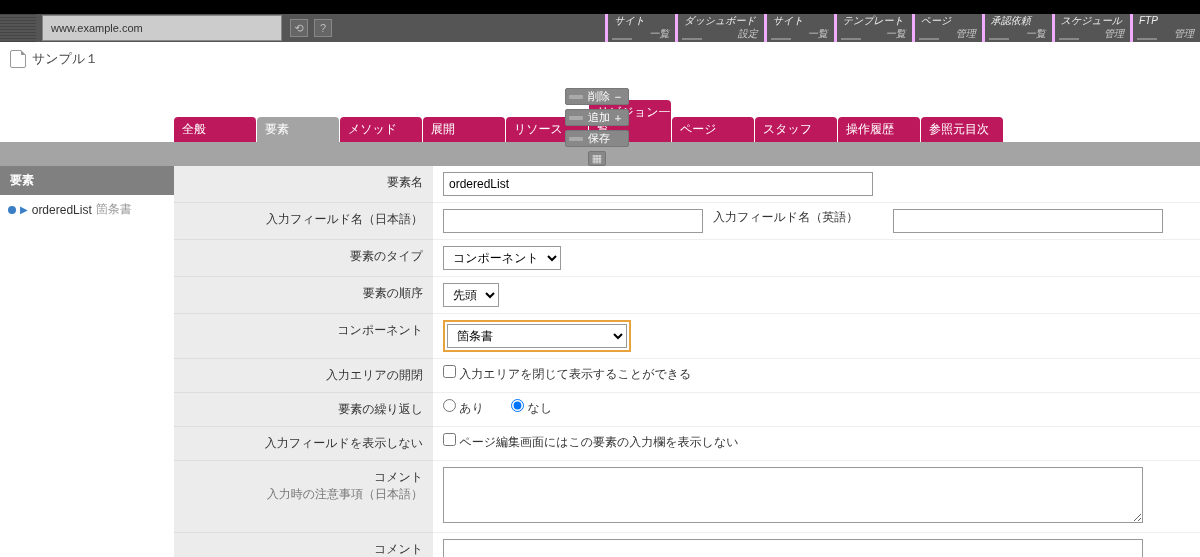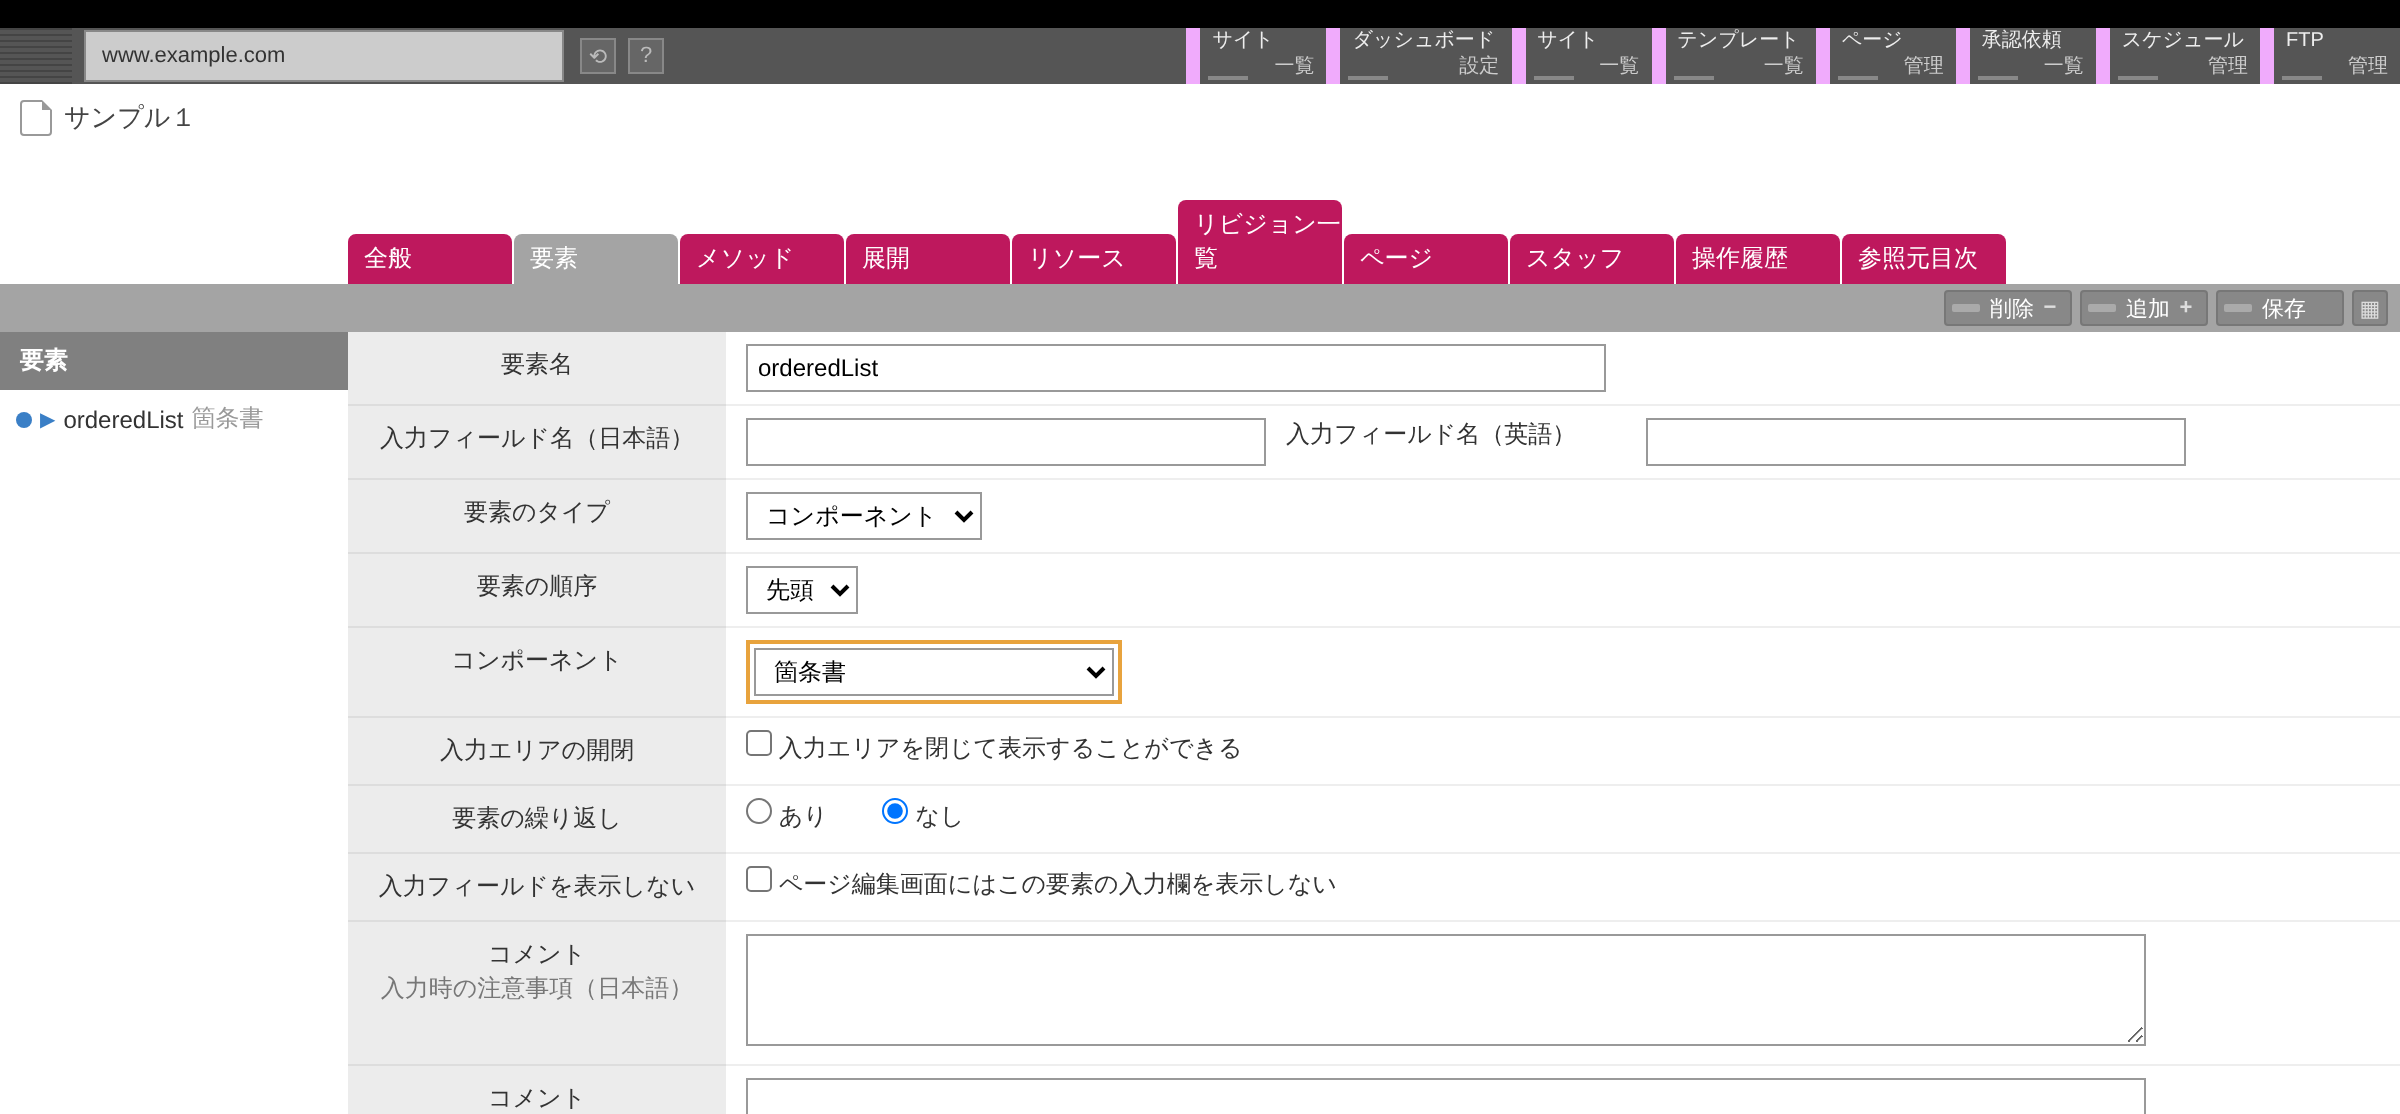--- a/index.html
+++ b/index.html
@@ -10,57 +10,57 @@
 
   
   .urlrow { display: flex; align-items: stretch; background: #555; color: #fff; height: 28px; }
   .url-left { display: flex; align-items: center; }
   .url-grip { width: 36px; height: 28px; background: repeating-linear-gradient(0deg,#444 0 1px,#555 1px 3px); }
   .url-text { background: #ccc; color: #333; padding: 12px 8px; height: 20px; margin: 4px 6px; display: flex; align-items: center; width: 240px; border: 1px solid #888; border-radius: 0; font-size: 11px; }
   .url-icons { display: flex; align-items: center; gap: 6px; margin-left: 2px; }
   .url-icon { width: 18px; height: 18px; border: 1px solid #888; display: flex; align-items: center; justify-content: center; color: #bbb; font-size: 11px; background: #666; }
   .url-spacer { flex: 1; }
   .nav-items { display: flex; }
-  .nav-item { border-left: 7px solid #f0abfc; padding: 2px 8px 2px 6px; min-width: 70px; position: relative; }
+  .nav-item { border-left: 3px solid #f0abfc; padding: 2px 8px 2px 6px; min-width: 70px; position: relative; font-style: italic; }
   .nav-item .nav-title { font-size: 10px; color: #eee; line-height: 1; }
   .nav-item .nav-sub { font-size: 10px; color: #ccc; text-align: right; line-height: 1; position: absolute; right: 6px; bottom: 3px; }
   .nav-bottom-line { height: 2px; background: #888; position: absolute; left: 4px; bottom: 2px; width: 20px; }
 
   
   .titlerow { display: flex; align-items: center; padding: 8px 10px; background: #fff; }
   .titlerow .page-icon { width: 16px; height: 18px; border: 1px solid #999; border-radius: 2px; margin-right: 6px; position: relative; }
   .titlerow .page-icon:before { content:""; position:absolute; right:-1px; top:-1px; border-top:5px solid #fff; border-left:5px solid #999; }
   .titlerow .title-text { font-size: 13px; color: #444; }
 
   
   .tab-area { margin-top: 24px; }
   .tab-strip { display: flex; padding-left: 174px; align-items: flex-end; }
   .tab { background: #be185d; color: #fff; font-size: 12px; padding: 4px 0; width: 82px; text-align: left; padding-left: 8px; margin-right: 1px; border-radius: 4px 4px 0 0; }
   .tab.active { background: #a4a4a4; }
   
   
-  .actionbar { background: #a4a4a4; height: 24px; display: flex; justify-content: flex-end; align-items: center; padding-right: 6px; gap: 4px; }
+  .actionbar { background: #a4a4a4; height: 24px; display: flex; justify-content: flex-end; align-items: center; padding-right: 6px; gap: 4px; flex-direction: column; }
   .action-btn { background: #888; color: #fff; font-size: 11px; height: 18px; padding: 0 18px 0 22px; position: relative; display: flex; align-items: center; border: 1px solid #777; border-radius: 2px; }
   .action-btn .btn-icon { position: absolute; right: 4px; top: 2px; width: 12px; height: 12px; display: flex; align-items: center; justify-content: center; color: #ddd; font-weight: bold; }
   .action-btn .btn-leading { position: absolute; left: 3px; top: 6px; width: 14px; height: 4px; background: #aaa; border-radius: 1px; }
   .action-small { width: 18px; height: 18px; background: #888; border: 1px solid #777; border-radius: 2px; display:flex; align-items:center; justify-content:center; color:#ddd; font-size:11px; }
 
   
   .main { display: flex; align-items: flex-start; }
   .sidebar { width: 174px; }
   .sidebar-hdr { background: #808080; color: #fff; font-weight: bold; padding: 6px 10px; font-size: 12px; }
   .sidebar-item { display: flex; align-items: center; gap: 4px; padding: 6px 8px; font-size: 12px; }
   .dot-blue { width: 8px; height: 8px; border-radius: 50%; background: #3a7fc6; }
   .arrow-icon { color: #3a7fc6; font-size: 10px; }
   .side-code { color: #333; }
   .side-label { color: #999; }
 
   .content { flex: 1; }
   table.form { width: 100%; border-collapse: collapse; }
-  table.form th { background: #ececec; text-align: center; font-weight: normal; font-size: 12px; color: #333; padding: 8px 10px; width: 189px; border-bottom: 1px solid #ddd; vertical-align: top; }
+  table.form th { background: #ececec; text-align: right; font-weight: normal; font-size: 12px; color: #333; padding: 8px 10px; width: 259px; border-bottom: 1px solid #ddd; vertical-align: top; }
   table.form td { background: #fff; padding: 6px 10px; border-bottom: 1px solid #eee; font-size: 12px; vertical-align: top; }
   .th-sub { color: #777; font-size: 12px; }
   input[type=text], select, textarea { font-family: inherit; font-size: 12px; border: 1px solid #999; padding: 3px 5px; background: #fff; }
   input[type=text] { height: 24px; }
   select { height: 24px; }
   textarea { width: 700px; height: 56px; resize: both; }
   .inp-mid { width: 430px; }
   .inp-split { width: 260px; }
   .inp-split2 { width: 270px; }
   .highlight-select { border: 2px solid #e8a33d; padding: 2px; display: inline-block; }

